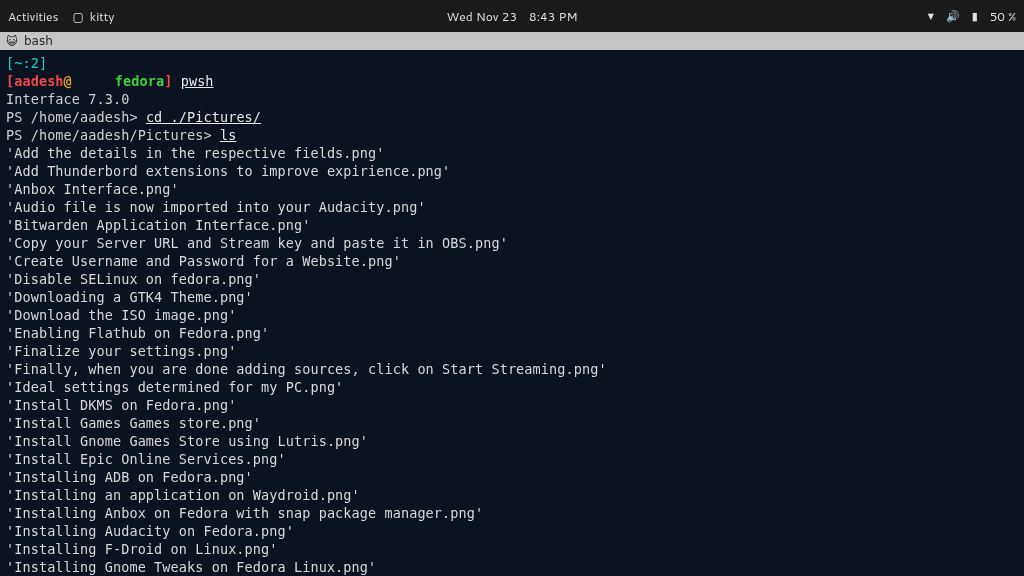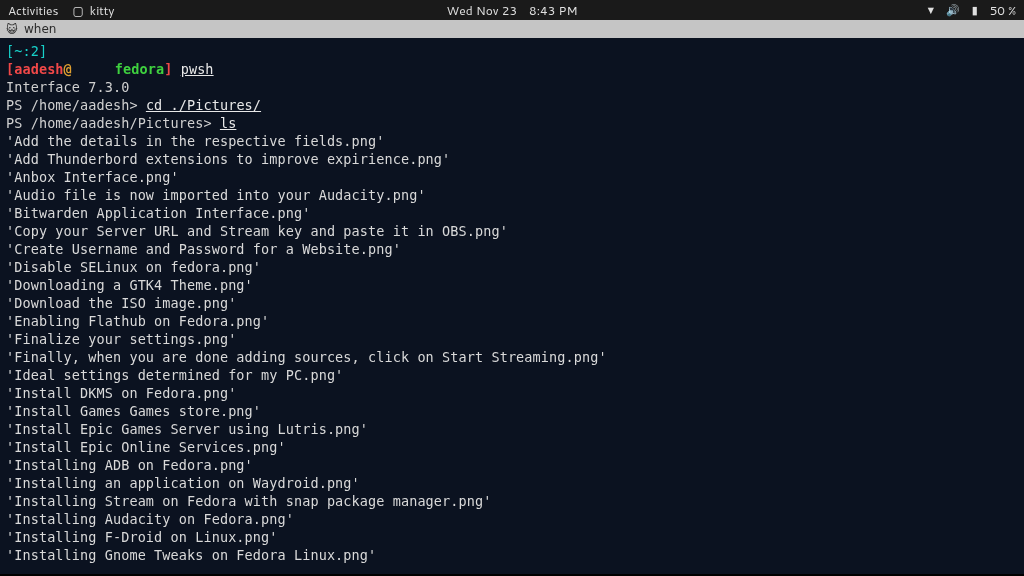--- a/index.html
+++ b/index.html
@@ -10,21 +10,21 @@
     body {
       width: 1024px;
       height: 576px;
       background: #000;
       font-family: "DejaVu Sans Mono", "Liberation Mono", monospace;
       font-size: 13px;
       overflow: hidden;
       color: #ffffff;
     }
     .topbar {
-      height: 20px;
+      height: 32px;
       background: #1a1a1a;
       display: flex;
       align-items: center;
       padding: 0 8px;
       font-family: "Cantarell", "DejaVu Sans", sans-serif;
       font-size: 12px;
       color: #e0e0e0;
       justify-content: space-between;
     }
     .topbar-left {
@@ -107,21 +107,21 @@
   <div class="topbar-right">
     <span class="tri-down">▼</span>
     <span class="speaker">🔊</span>
     <span class="batt">▮</span>
     <span>50 %</span>
   </div>
 </div>
 
 <div class="tabbar">
   <span class="tab-icon">😺</span>
-  <span>when</span>
+  <span>bash</span>
 </div>
 
 <div class="terminal"><span class="c-teal">[</span><span class="c-teal">~</span><span class="c-teal">:</span><span class="c-teal">2</span><span class="c-teal">]</span>
 <span class="c-red">[</span><span class="c-red">aadesh</span><span class="c-orange">@</span><span class="c-green">fedora</span><span class="c-red">]</span> <span class="c-cmd">pwsh</span>
 <span class="c-gray">Interface 7.3.0</span>
 <span class="c-gray">PS /home/aadesh&gt; </span><span class="c-cmd">cd ./Pictures/</span>
 <span class="c-gray">PS /home/aadesh/Pictures&gt; </span><span class="c-cmd">ls</span>
 <span class="ls-line">'Add the details in the respective fields.png'</span>
 <span class="ls-line">'Add Thunderbord extensions to improve expirience.png'</span>
 <span class="ls-line">'Anbox Interface.png'</span>
@@ -131,21 +131,21 @@
 <span class="ls-line">'Create Username and Password for a Website.png'</span>
 <span class="ls-line">'Disable SELinux on fedora.png'</span>
 <span class="ls-line">'Downloading a GTK4 Theme.png'</span>
 <span class="ls-line">'Download the ISO image.png'</span>
 <span class="ls-line">'Enabling Flathub on Fedora.png'</span>
 <span class="ls-line">'Finalize your settings.png'</span>
 <span class="ls-line">'Finally, when you are done adding sources, click on Start Streaming.png'</span>
 <span class="ls-line">'Ideal settings determined for my PC.png'</span>
 <span class="ls-line">'Install DKMS on Fedora.png'</span>
 <span class="ls-line">'Install Games Games store.png'</span>
-<span class="ls-line">'Install Epic Games Server using Lutris.png'</span>
+<span class="ls-line">'Install Gnome Games Store using Lutris.png'</span>
 <span class="ls-line">'Install Epic Online Services.png'</span>
 <span class="ls-line">'Installing ADB on Fedora.png'</span>
 <span class="ls-line">'Installing an application on Waydroid.png'</span>
-<span class="ls-line">'Installing Stream on Fedora with snap package manager.png'</span>
+<span class="ls-line">'Installing Anbox on Fedora with snap package manager.png'</span>
 <span class="ls-line">'Installing Audacity on Fedora.png'</span>
 <span class="ls-line">'Installing F-Droid on Linux.png'</span>
 <span class="ls-line">'Installing Gnome Tweaks on Fedora Linux.png'</span>
 </div>
 
 </body></html>

